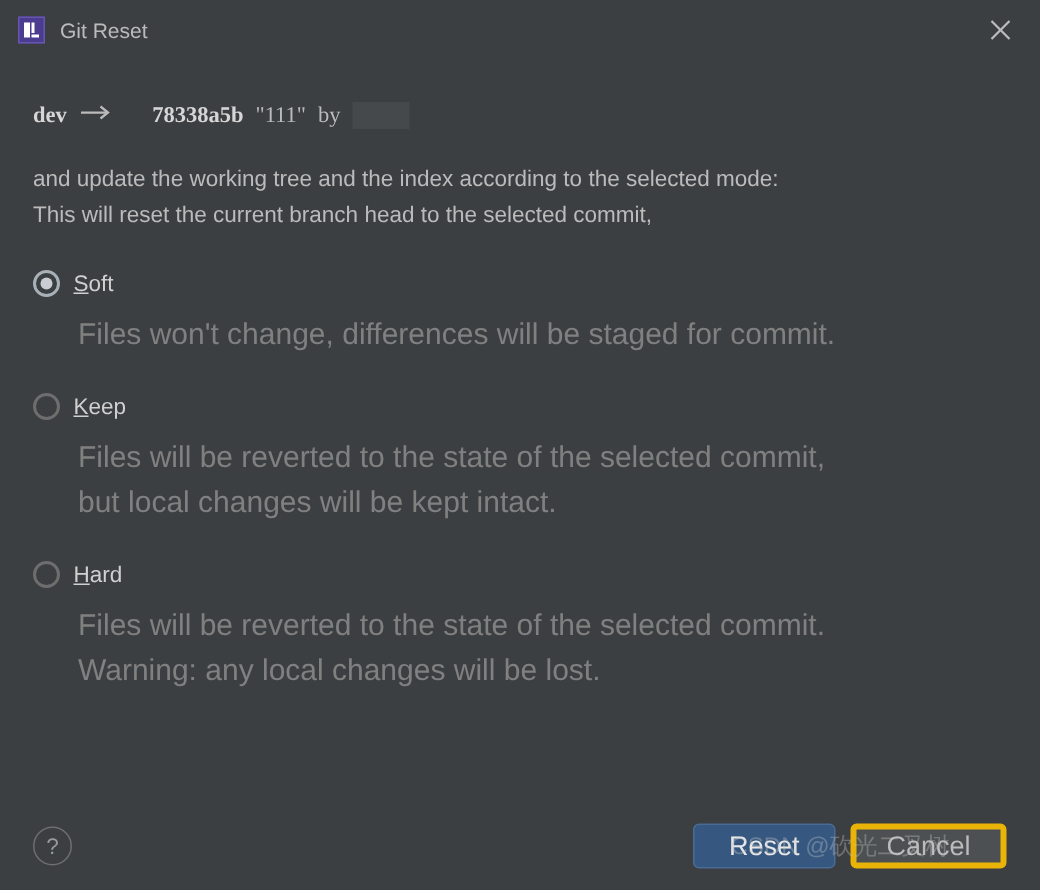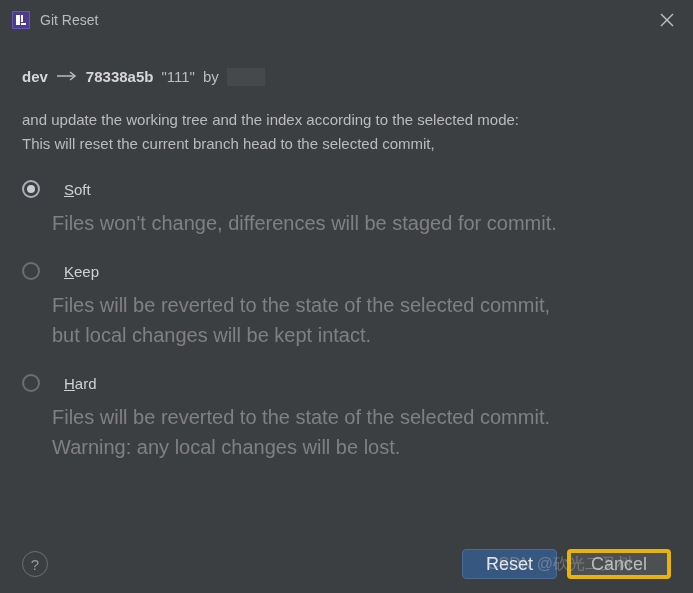--- a/index.html
+++ b/index.html
@@ -58,34 +58,37 @@
       stroke-width: 1.5;
     }
     .content {
       padding: 10px 22px 0 22px;
     }
     .commit-line {
       margin-top: 18px;
       margin-bottom: 22px;
       font-size: 15px;
       display: flex;
+      align-items: center;
       flex-wrap: wrap;
       gap: 4px;
+      font-family: Liberation Serif, serif;
     }
     .branch-name {
       color: #d6d6d6;
       font-weight: bold;
     }
     .arrow-icon {
       margin: 0 4px;
       color: #bbbbbb;
     }
     .commit-hash {
       color: #d6d6d6;
       font-weight: bold;
+      margin-left: 19px;
     }
     .commit-msg {
       color: #bbbbbb;
       margin-left: 4px;
     }
     .by-text {
       color: #bbbbbb;
       margin-left: 4px;
     }
     .author-redact {
@@ -107,21 +110,21 @@
       flex-direction: column;
       gap: 24px;
     }
     .option {
       display: flex;
       flex-direction: column;
     }
     .option-header {
       display: flex;
       align-items: center;
-      gap: 24px;
+      gap: 9px;
       cursor: pointer;
     }
     .radio {
       width: 18px;
       height: 18px;
       border-radius: 50%;
       border: 2px solid #6e6e6e;
       display: flex;
       align-items: center;
       justify-content: center;

